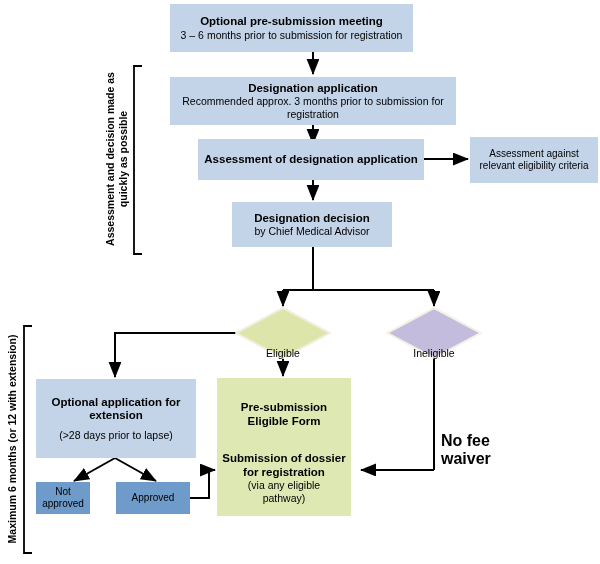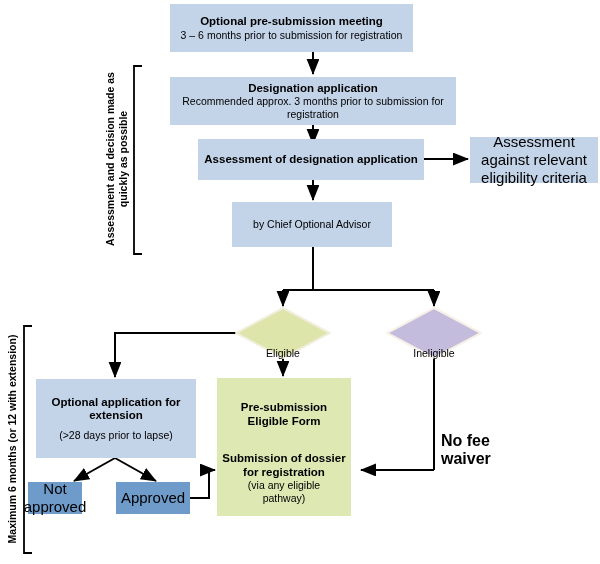--- a/index.html
+++ b/index.html
@@ -25,21 +25,21 @@
     text-align: center;
     color: #000000;
     line-height: 1.18;
   }
   .blue-light { background: #c3d3e8; }
   .blue-mid   { background: #6e9bc9; }
   .green-box  { background: #dde8b3; }
 
   .b-title   { font-size: 11.5px; font-weight: bold; }
   .b-sub     { font-size: 10.5px; font-weight: normal; }
-  .b-plain   { font-size: 15px; font-weight: normal; }
+  .b-plain   { font-size: 10px; font-weight: normal; }
 
   
   .diamond {
     position: absolute;
     display: flex;
     align-items: flex-end;
     justify-content: center;
   }
   .diamond .dshape {
     position: absolute;
@@ -134,21 +134,22 @@
 
   <div class="node blue-light" style="left:198px; top:139px; width:226px; height:41px;">
     <div class="b-title">Assessment of designation application</div>
   </div>
 
   <div class="node blue-light" style="left:470px; top:137px; width:128px; height:46px; padding:0 4px;">
     <div class="b-plain">Assessment against relevant eligibility criteria</div>
   </div>
 
   <div class="node blue-light" style="left:232px; top:202px; width:160px; height:45px;">
-    <div class="b-sub">by Chief Optional Advisor</div>
+    <div class="b-title">Designation decision</div>
+    <div class="b-sub">by Chief Medical Advisor</div>
   </div>
 
   <div class="diamond" style="left:235px; top:307px; width:96px; height:52px;">
     <svg class="dshape" viewBox="0 0 96 52" xmlns="http://www.w3.org/2000/svg">
       <polygon points="48,1 95,26 48,51 1,26" fill="#dde5ab" stroke="#f2eede" stroke-width="2"></polygon>
     </svg>
     <span class="dlabel">Eligible</span>
   </div>
 
   <div class="diamond" style="left:386px; top:307px; width:96px; height:52px;">
@@ -157,21 +158,21 @@
     </svg>
     <span class="dlabel">Ineligible</span>
   </div>
 
   <div class="node blue-light" style="left:36px; top:379px; width:160px; height:79px;">
     <div class="b-title">Optional application for</div>
     <div class="b-title">extension</div>
     <div class="b-sub" style="margin-top:6px;">(&gt;28 days prior to lapse)</div>
   </div>
 
-  <div class="node blue-mid" style="left:28px; top:482px; width:54px; height:32px;">
+  <div class="node blue-mid" style="left:36px; top:482px; width:54px; height:32px;">
     <div class="b-plain">Not approved</div>
   </div>
 
   <div class="node blue-mid" style="left:116px; top:482px; width:74px; height:32px;">
     <div class="b-plain">Approved</div>
   </div>
 
   <div class="node green-box" style="left:217px; top:378px; width:134px; height:138px; justify-content:flex-start; padding-top:23px;">
     <div class="b-title">Pre-submission</div>
     <div class="b-title">Eligible Form</div>

